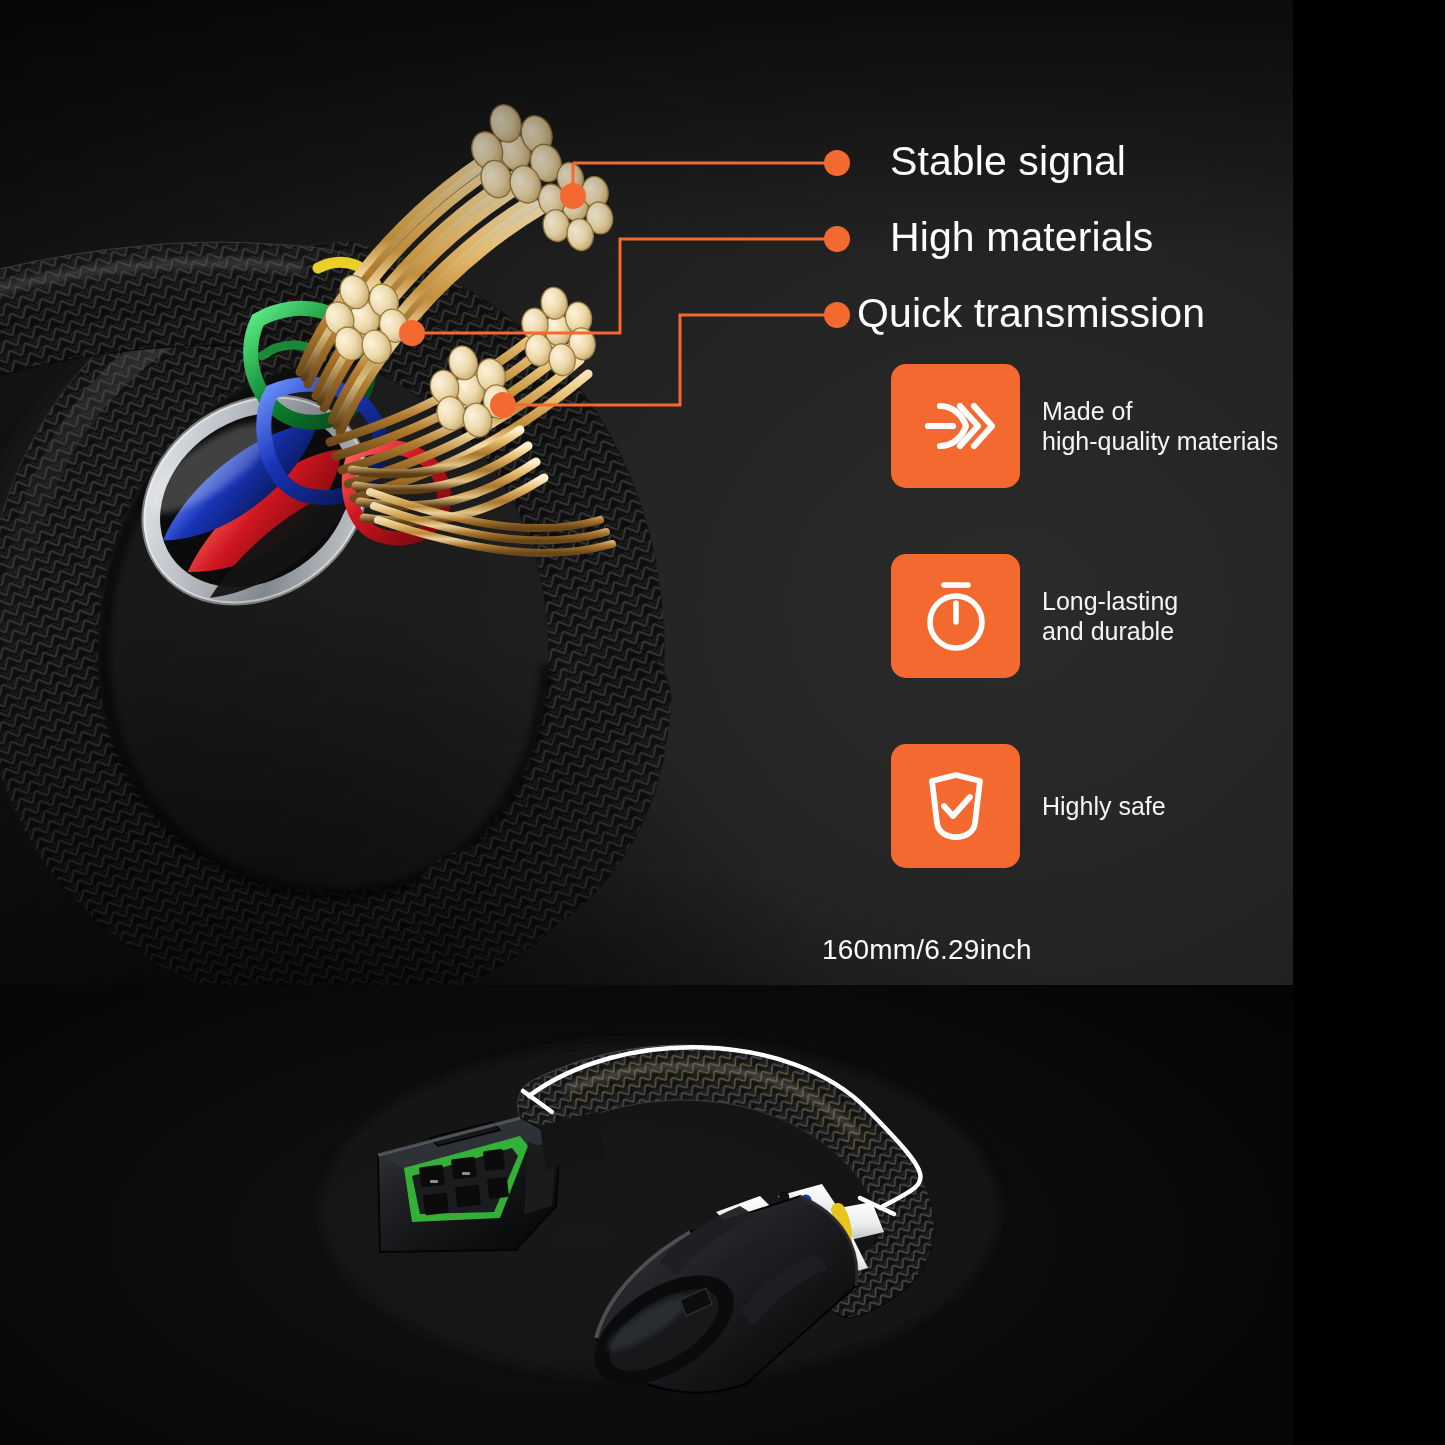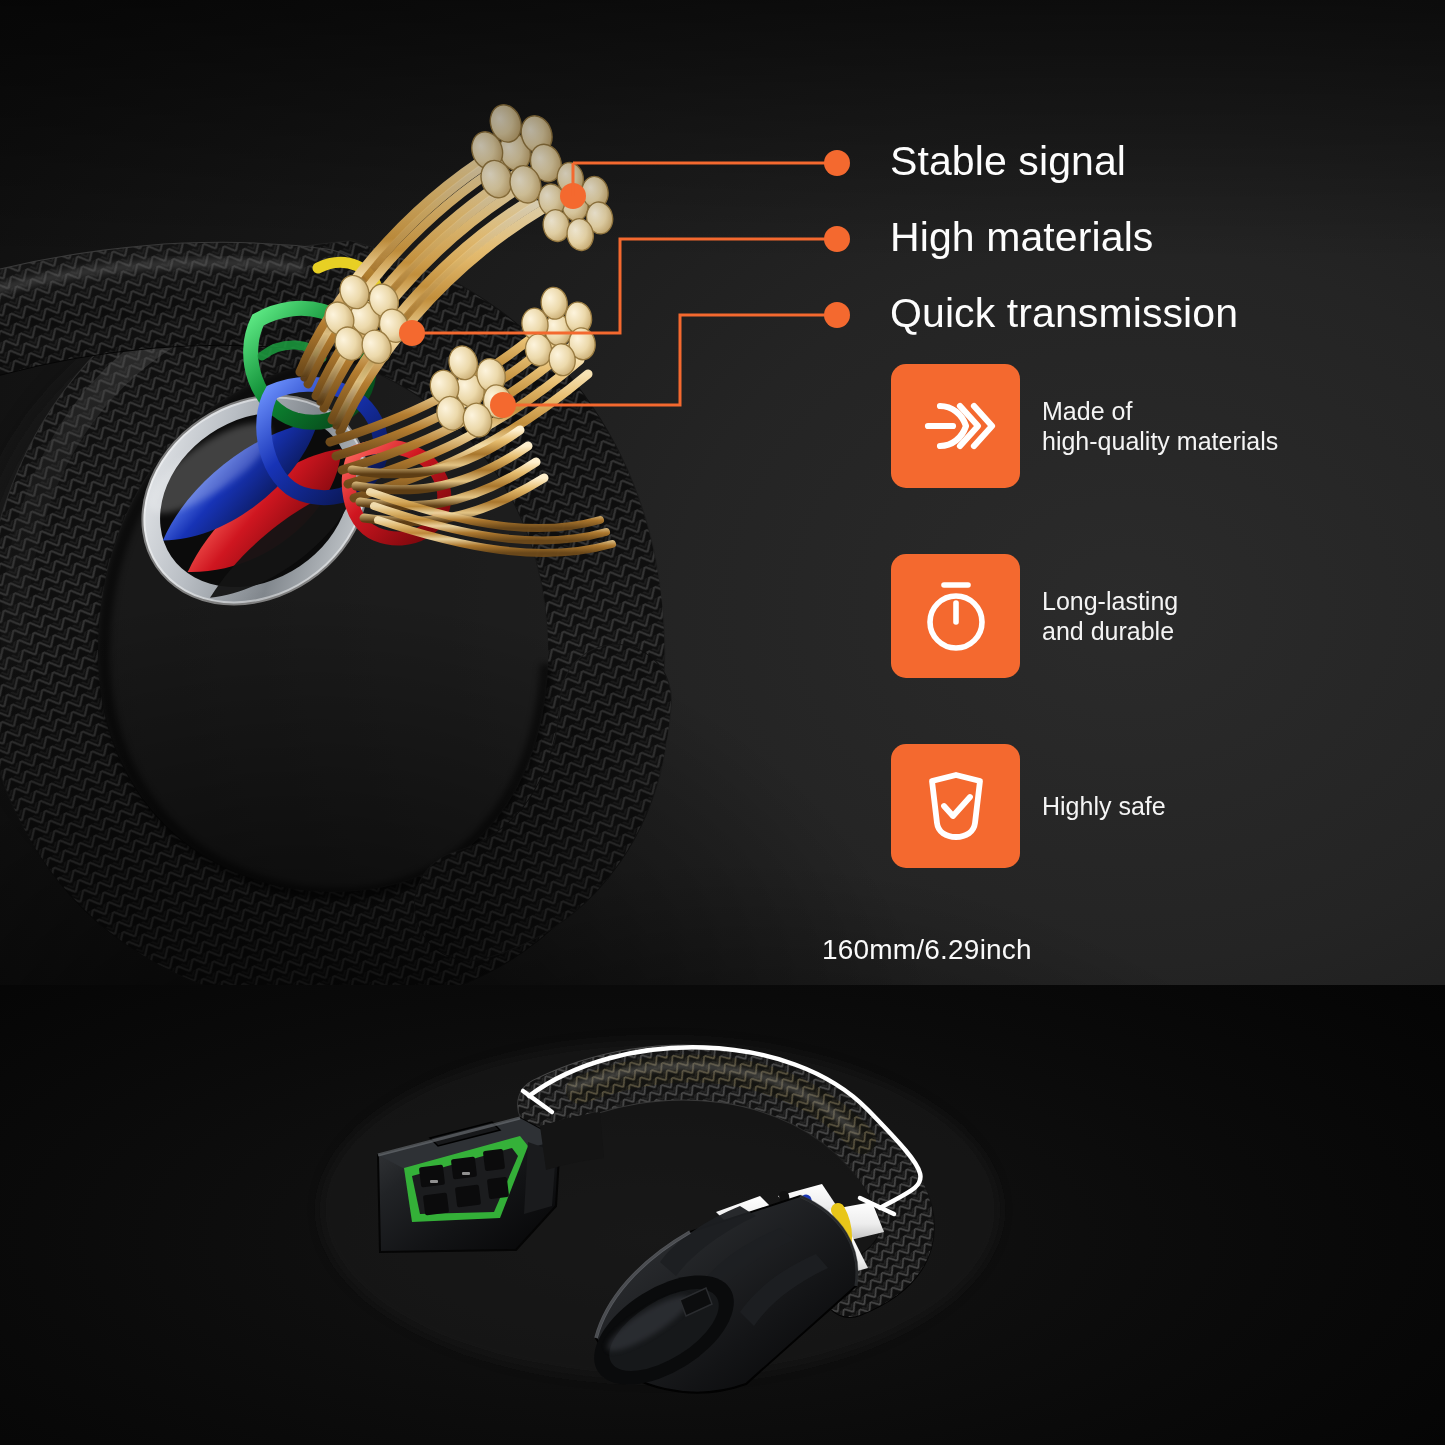--- a/index.html
+++ b/index.html
@@ -3,21 +3,21 @@
 <meta charset="utf-8">
 <title>Wiring Harness Adapter Infographic</title>
 <style>
   html,body{margin:0;padding:0;background:#000;}
   body{
     font-family:"Liberation Sans","DejaVu Sans",sans-serif;
     -webkit-font-smoothing:antialiased;
   }
   #stage{
     position:relative;
-    width:1445px;height:1445px;
+    width:1293px;height:1445px;
     overflow:hidden;
     background:#8b5cf6;
   }
 
   
   .bg-base{
     position:absolute;inset:0;
     background:
       radial-gradient(120% 95% at 78% 42%, #2b2b2b 0%, #242424 26%, #191919 50%, #101010 72%, #070707 100%);
   }
@@ -332,21 +332,21 @@
       <circle cx="837" cy="163" r="13"></circle>
       <circle cx="837" cy="239" r="13"></circle>
       <circle cx="837" cy="315" r="13"></circle>
     </g>
 
     <path d="M573 196 L 573 163" fill="none" stroke="#F4692F" stroke-width="3"></path>
   </svg>
 
   <div class="callout" style="left:890px;top:141px;">Stable signal</div>
   <div class="callout" style="left:890px;top:217px;">High materials</div>
-  <div class="callout" style="left:890px;top:293px;text-align:center;">Quick transmission</div>
+  <div class="callout" style="left:857px;top:293px;text-align:center;">Quick transmission</div>
 
   <div class="feature-row" style="left:891px;top:364px;">
     <div class="feature-tile" style="background:#F4692F;">
       <svg width="80" height="64" viewBox="0 0 80 64">
         <g fill="none" stroke="#ffffff" stroke-width="6.2" stroke-linecap="round" stroke-linejoin="round">
           <path d="M12 32 H37"></path>
           <path d="M24 12 C 36 12, 46 20, 50 32 C 46 44, 36 52, 24 52"></path>
           <path d="M44 12 L 62 32 L 44 52"></path>
           <path d="M58 12 L 76 32 L 58 52"></path>
         </g>

